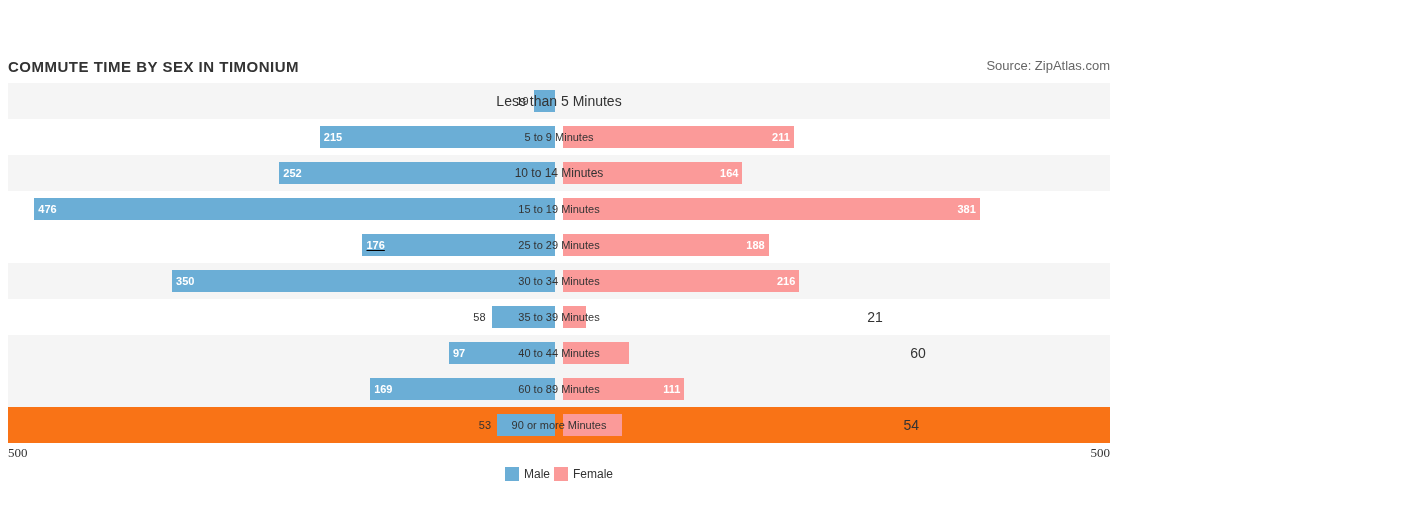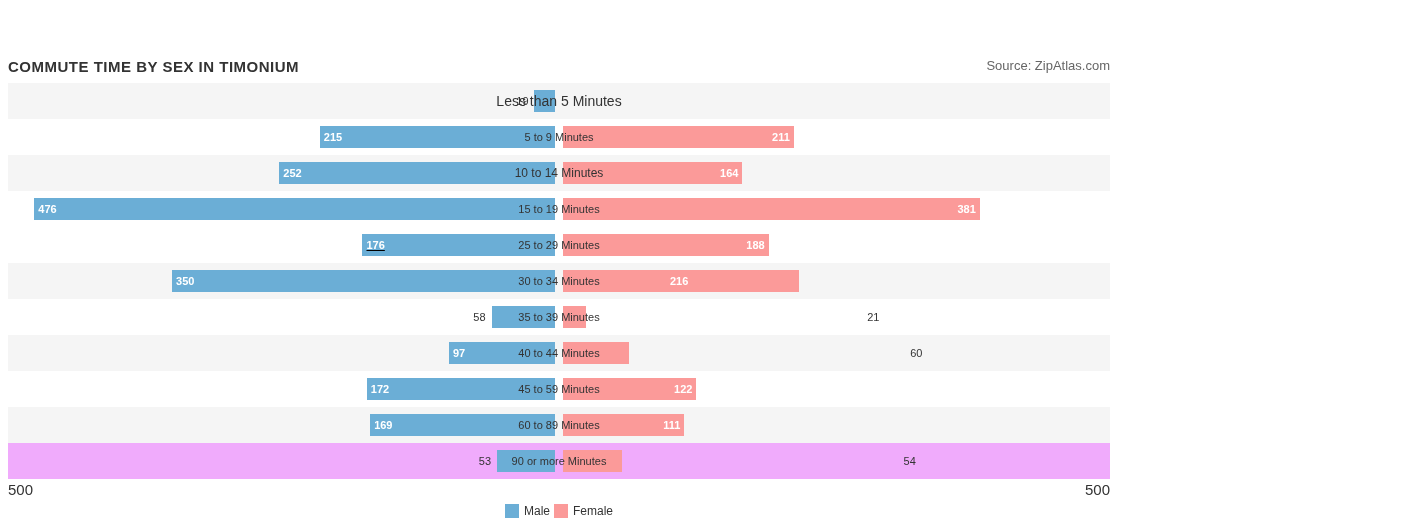--- a/index.html
+++ b/index.html
@@ -97,21 +97,21 @@
       padding-right: 4px;
       position: relative;
     }
     .bar-value-outside-left {
       font-size: 11px;
       color: #333;
       white-space: nowrap;
       margin-right: 4px;
     }
     .bar-value-outside-right {
-      font-size: 11px;
+      font-size: 14px;
       color: #333;
       white-space: nowrap;
       margin-left: 4px;
     }
     .bar-value-inside {
       font-size: 11px;
       color: #fff;
       white-space: nowrap;
       font-weight: bold;
     }
@@ -129,23 +129,24 @@
       font-size: 12px;
       color: #333;
     }
     .legend-box {
       width: 14px;
       height: 14px;
     }
     .axis-labels {
       display: flex;
       justify-content: space-between;
-      font-size: 15px;
+      font-size: 13px;
       color: #333;
       margin-top: 2px;
+      font-family: Liberation Serif, serif;
     }
     .chart-inner {
       position: relative;
       width: 100%;
     }
   </style>
 </head>
 <body>
 
 <div class="chart-container">
@@ -214,21 +215,21 @@
           </div>
         </div>
         <div class="bar-row" style="background: rgb(245, 245, 245); position: relative;">
           <div class="left-side">
             <div class="male-bar" style="width: 70%; justify-content: flex-start;">
               <span class="bar-value-inside">350</span>
             </div>
           </div>
           <div class="label-center" style="position: absolute; left: 50%; transform: translateX(-50%); font-size: 11px; color: rgb(51, 51, 51); white-space: nowrap; z-index: 10;">30 to 34 Minutes</div>
           <div class="right-side">
-            <div class="female-bar" style="width: 43.2%; justify-content: center;">
+            <div class="female-bar" style="width: 43.2%; justify-content: flex-end;">
               <span class="bar-value-inside">216</span>
             </div>
           </div>
         </div>
         <div class="bar-row" style="background: rgb(255, 255, 255); position: relative;">
           <div class="left-side">
             <span class="bar-value-outside-left" style="position: absolute; right: 12.6%;">58</span>
             <div class="male-bar" style="width: 11.6%; justify-content: flex-end;"></div>
           </div>
           <div class="label-center" style="position: absolute; left: 50%; transform: translateX(-50%); font-size: 11px; color: rgb(51, 51, 51); white-space: nowrap; z-index: 10;">35 to 39 Minutes</div>
@@ -242,47 +243,34 @@
             <div class="male-bar" style="width: 19.4%; justify-content: flex-start;">
               <span class="bar-value-inside">97</span>
             </div>
           </div>
           <div class="label-center" style="position: absolute; left: 50%; transform: translateX(-50%); font-size: 11px; color: rgb(51, 51, 51); white-space: nowrap; z-index: 10;">40 to 44 Minutes</div>
           <div class="right-side">
             <div class="female-bar" style="width: 12%; justify-content: flex-start;"></div>
             <span class="bar-value-outside-right" style="position: absolute; left: 63%;">60</span>
           </div>
         </div>
-        <div class="bar-row" style="background: rgb(255, 255, 255); position: relative;">
-          <div class="left-side">
-            <div class="male-bar" style="width: 34.4%; justify-content: flex-start;">
-              <span class="bar-value-inside">172</span>
-            </div>
-          </div>
-          <div class="label-center" style="position: absolute; left: 50%; transform: translateX(-50%); font-size: 11px; color: rgb(51, 51, 51); white-space: nowrap; z-index: 10;">45 to 59 Minutes</div>
-          <div class="right-side">
-            <div class="female-bar" style="width: 24.4%; justify-content: flex-end;">
-              <span class="bar-value-inside">122</span>
-            </div>
-          </div>
-        </div>
         <div class="bar-row" style="background: rgb(245, 245, 245); position: relative;">
           <div class="left-side">
             <div class="male-bar" style="width: 33.8%; justify-content: flex-start;">
               <span class="bar-value-inside">169</span>
             </div>
           </div>
           <div class="label-center" style="position: absolute; left: 50%; transform: translateX(-50%); font-size: 11px; color: rgb(51, 51, 51); white-space: nowrap; z-index: 10;">60 to 89 Minutes</div>
           <div class="right-side">
             <div class="female-bar" style="width: 22.2%; justify-content: flex-end;">
               <span class="bar-value-inside">111</span>
             </div>
           </div>
         </div>
-        <div class="bar-row" style="background: #f0abfc; position: relative;">
+        <div class="bar-row" style="background: #f97316; position: relative;">
           <div class="left-side">
             <span class="bar-value-outside-left" style="position: absolute; right: 11.6%;">53</span>
             <div class="male-bar" style="width: 10.6%; justify-content: flex-end;"></div>
           </div>
           <div class="label-center" style="position: absolute; left: 50%; transform: translateX(-50%); font-size: 11px; color: rgb(51, 51, 51); white-space: nowrap; z-index: 10;">90 or more Minutes</div>
           <div class="right-side">
             <div class="female-bar" style="width: 10.8%; justify-content: flex-start;"></div>
             <span class="bar-value-outside-right" style="position: absolute; left: 61.8%;">54</span>
           </div>
         </div>

